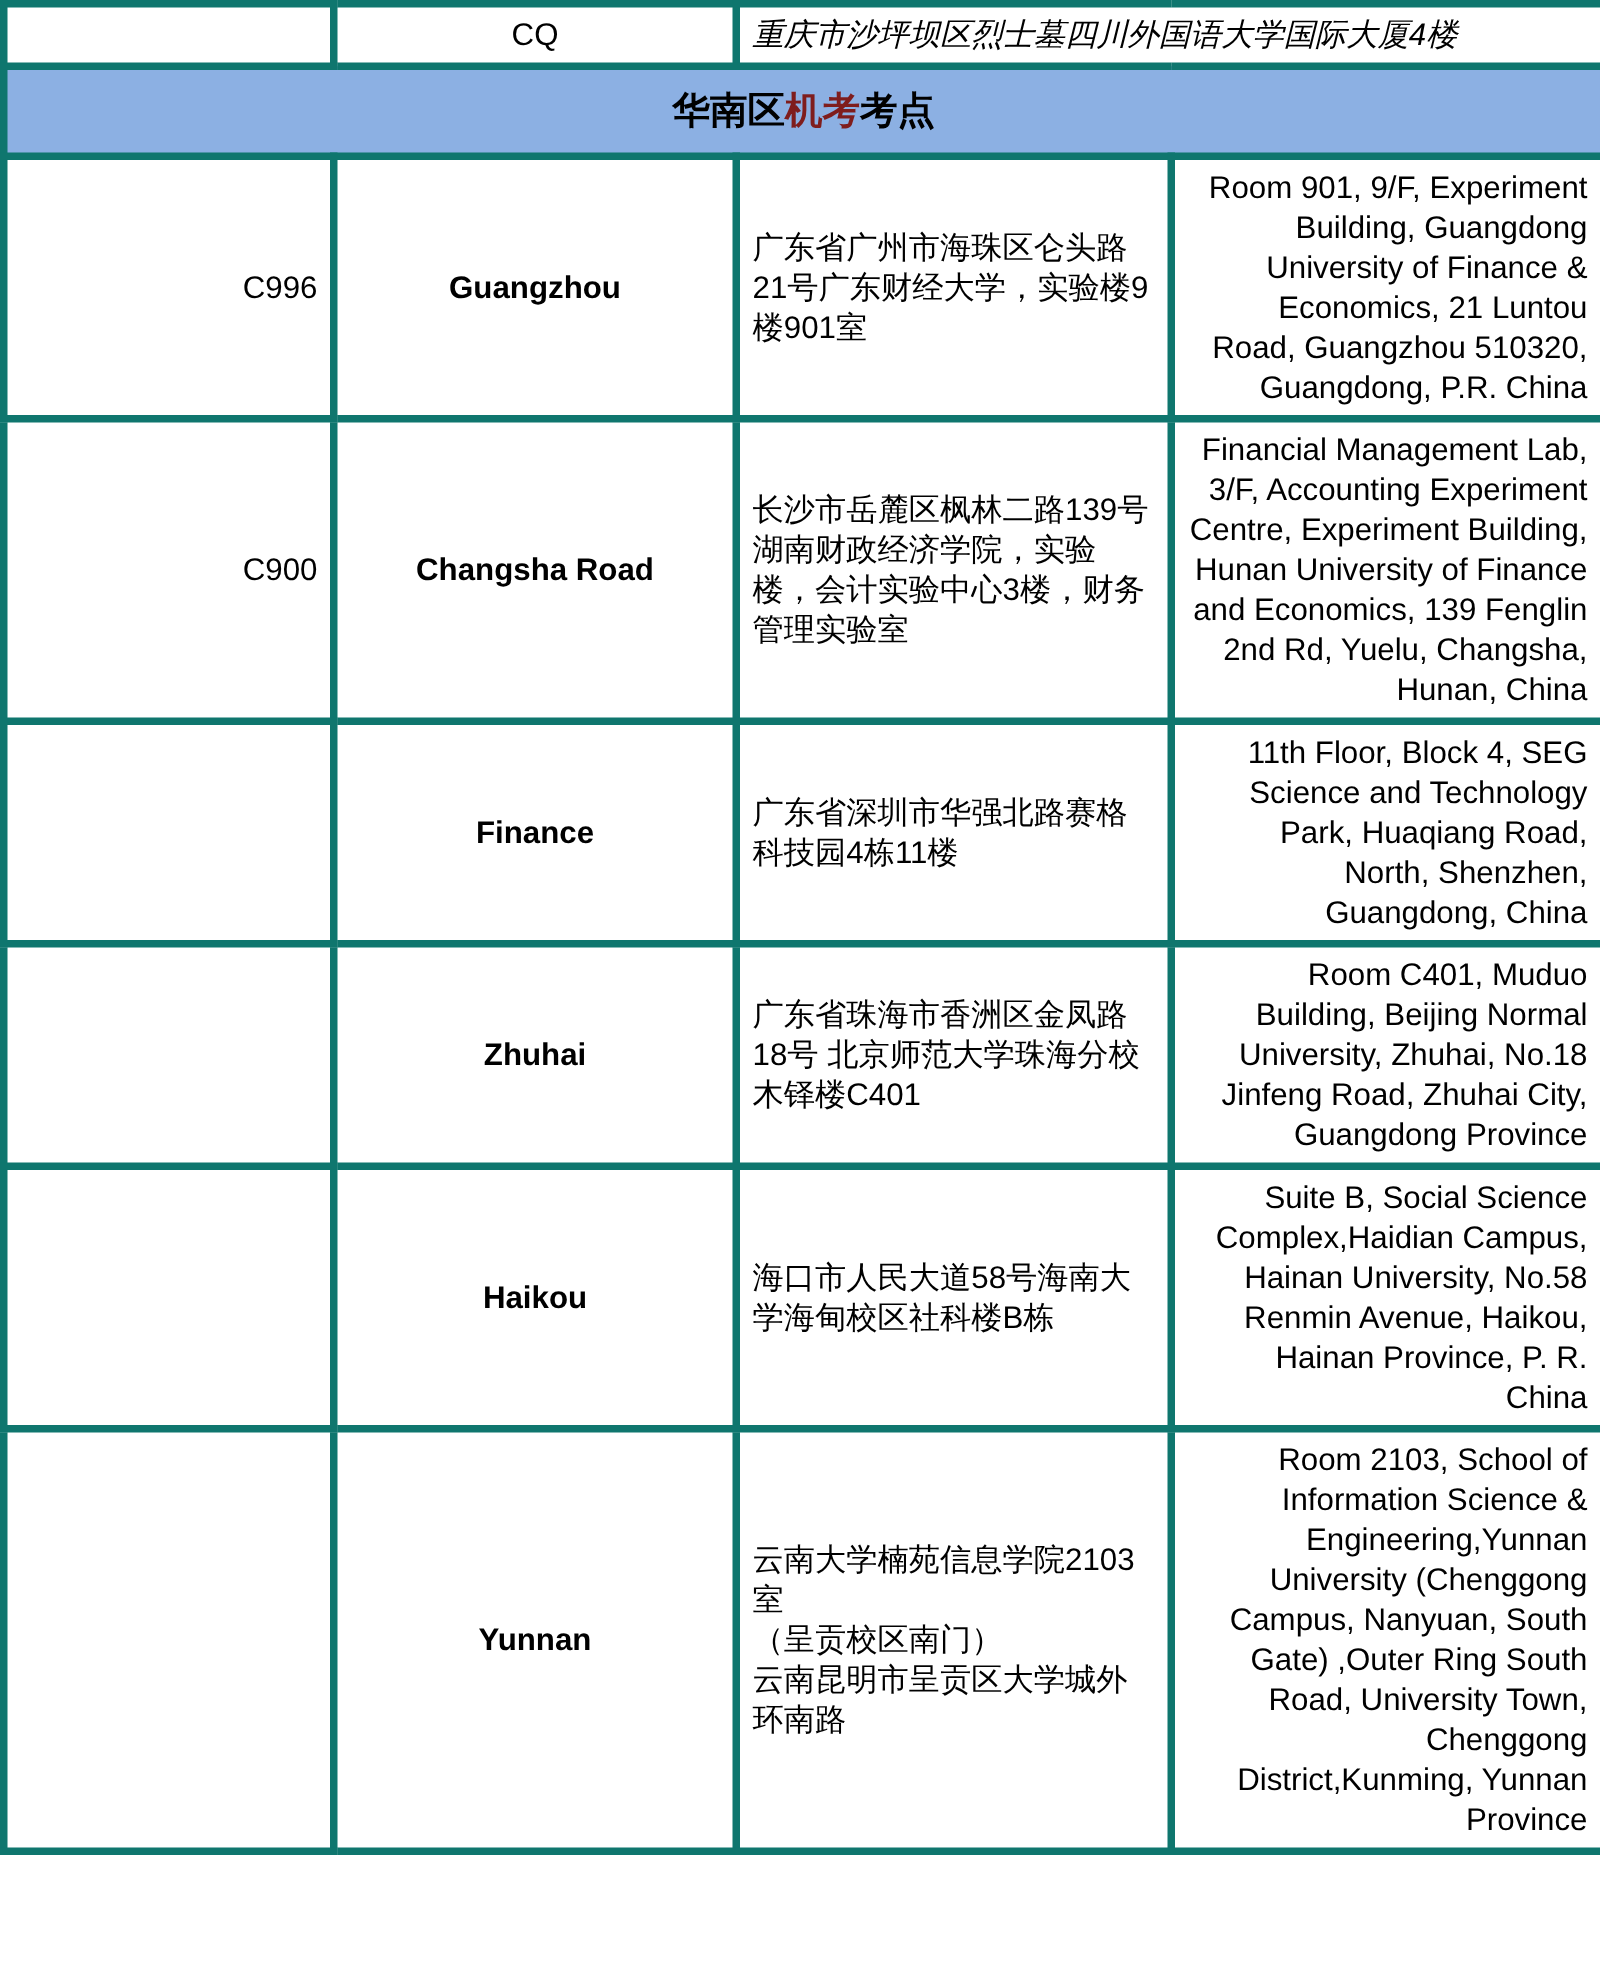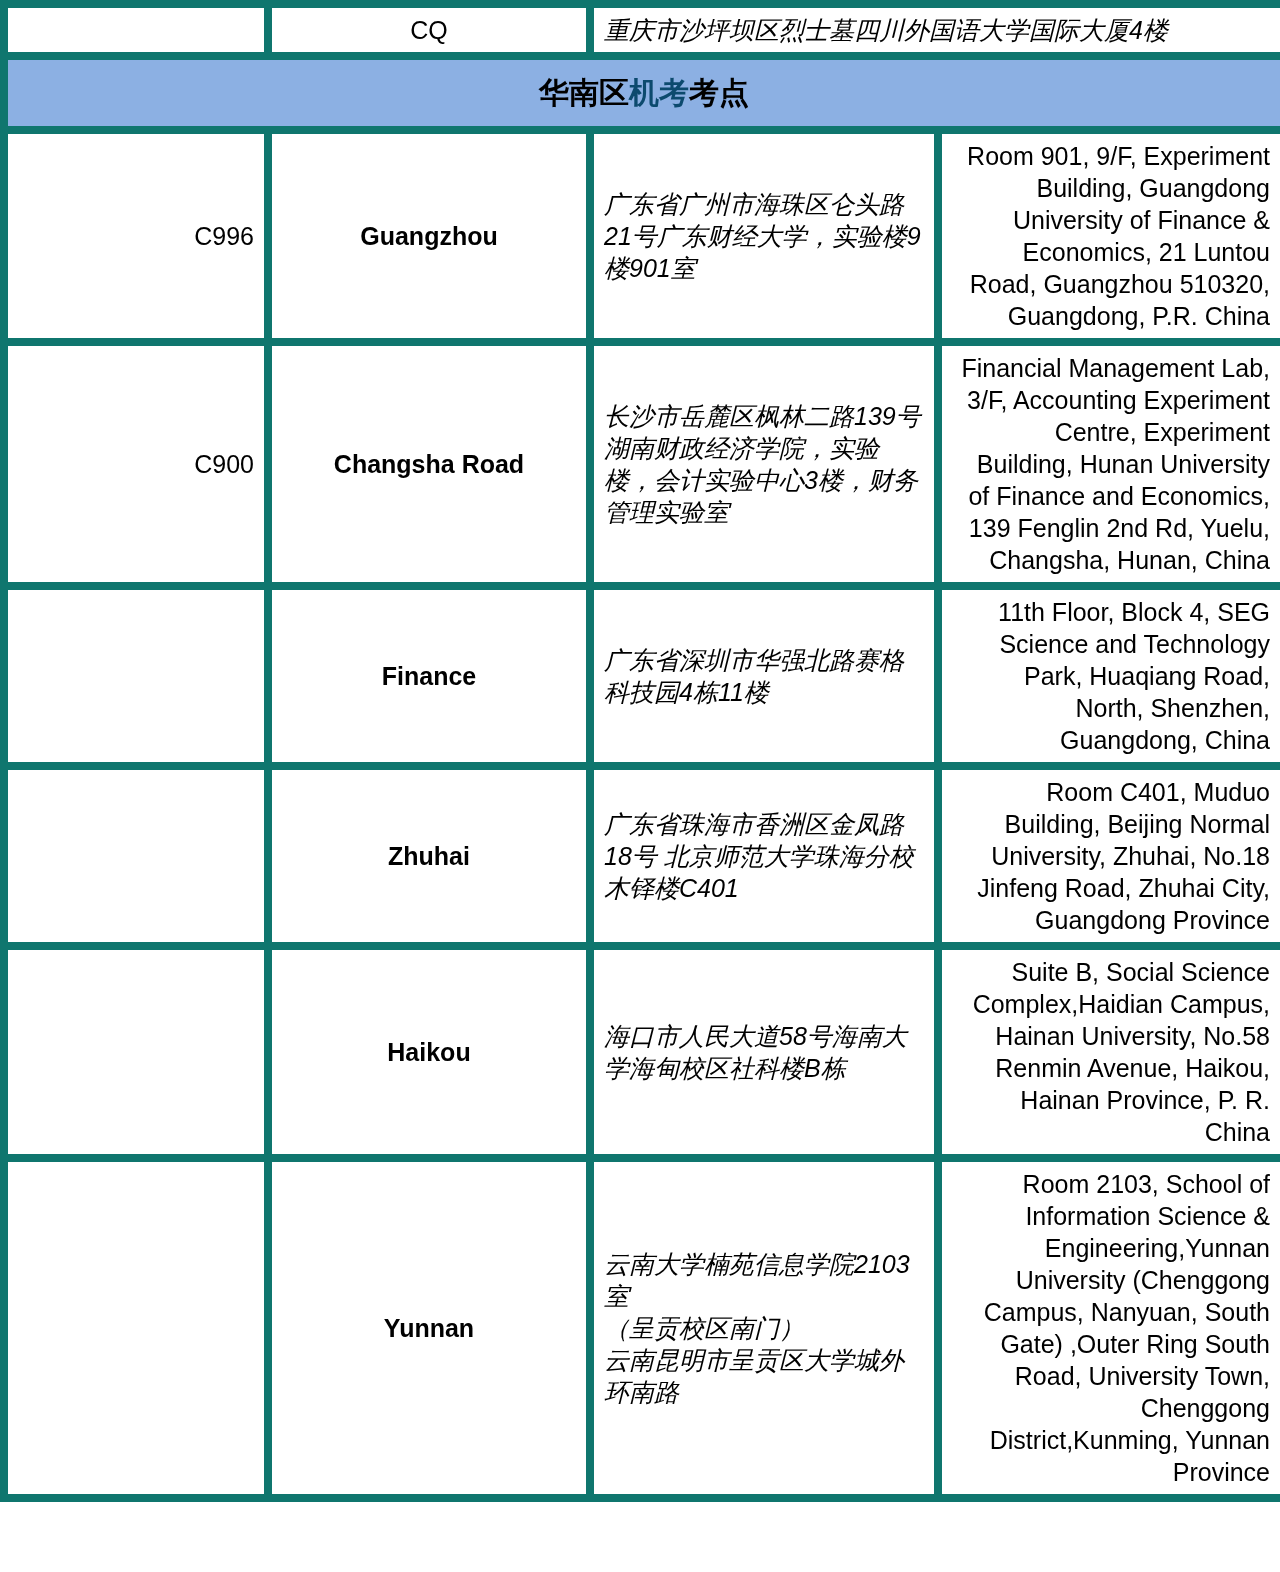--- a/index.html
+++ b/index.html
@@ -23,21 +23,21 @@
     box-sizing: border-box;
   }
 
   table.venue-table {
     width: 1280px;
     border-collapse: collapse;
     table-layout: fixed;
   }
 
   table.venue-table td {
-    border: 8px solid #0f766e;
+    border: 6px solid #0f766e;
     padding: 6px 10px;
     vertical-align: middle;
     font-size: 25px;
     line-height: 1.28;
     word-wrap: break-word;
     overflow-wrap: break-word;
   }
 
   
   col.c-code    { width: 264px; }
@@ -51,39 +51,39 @@
   td.cell-cq-addr      { font-size: 26px; white-space: nowrap; font-style: italic; }
 
   
   tr.region-title-row td {
     background: #8CB0E3;
     text-align: center;
     font-size: 30px;
     font-weight: bold;
     padding: 14px 10px;
   }
-  .title-red { color: #0c4a6e; }
+  .title-red { color: #7f1d1d; }
 
   
   tr.col-header-row td {
     background: #C3D7EF;
     text-align: center;
     font-weight: bold;
     font-size: 27px;
     padding: 8px 6px;
     white-space: nowrap;
   }
 
   
   td.cell-code { text-align: right; font-size: 27px; }
   td.cell-name { text-align: center; font-size: 27px; font-weight: bold; }
   td.cell-zh   { text-align: left;   font-size: 26px; line-height: 1.36; }
   td.cell-en   { text-align: right;   font-size: 26px; line-height: 1.28; }
 
-  .nowrap-keep { white-space: pre-line; font-style: italic; }
+  .nowrap-keep { white-space: pre-line; }
 </style>
 </head>
 <body>
 
 <div class="sheet">
 
   <table class="venue-table">
     <colgroup>
       <col class="c-code">
       <col class="c-name">

